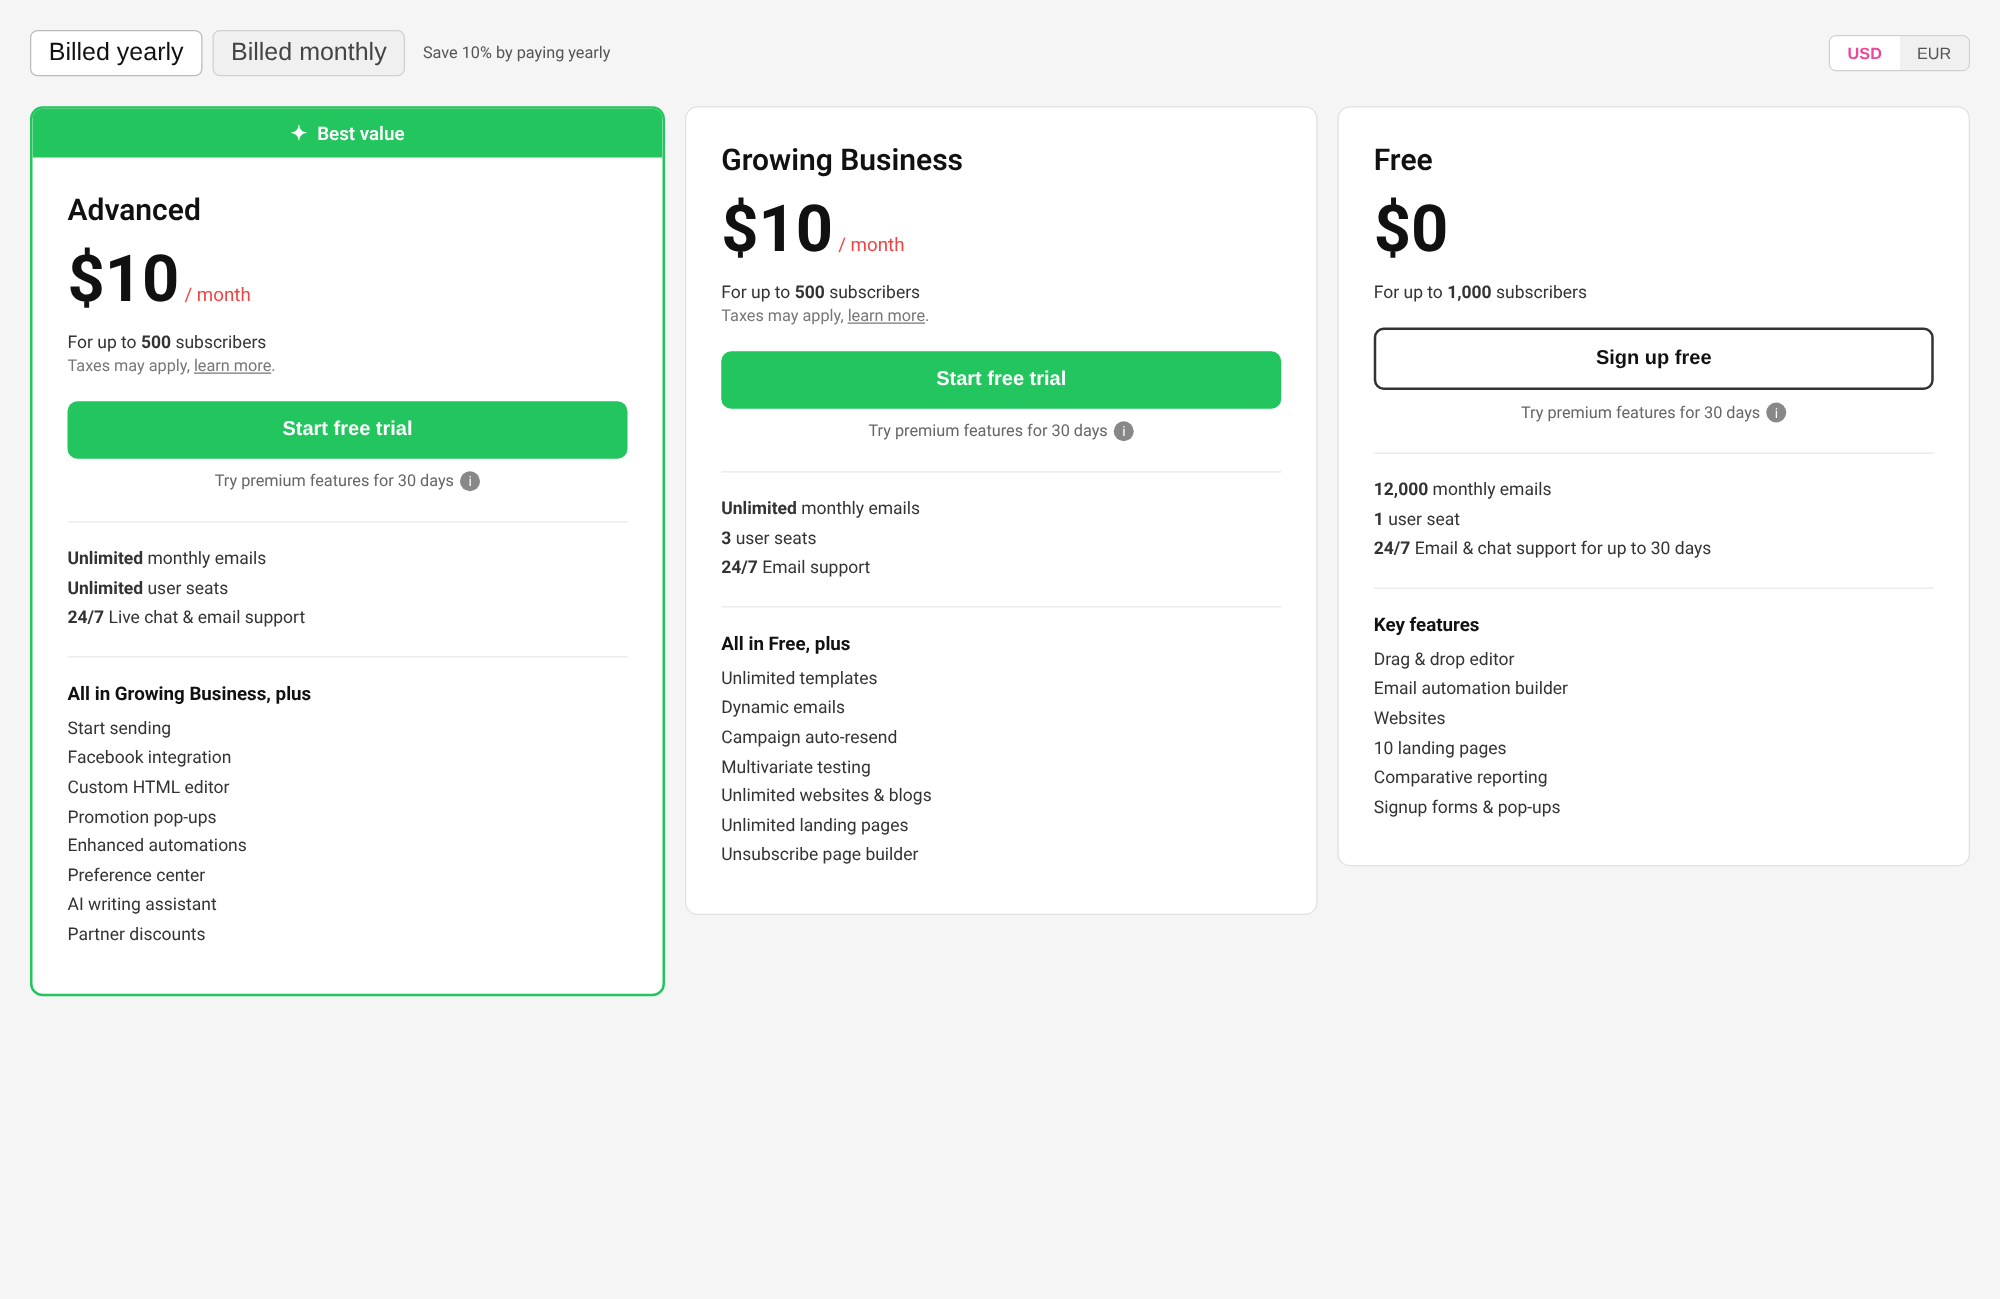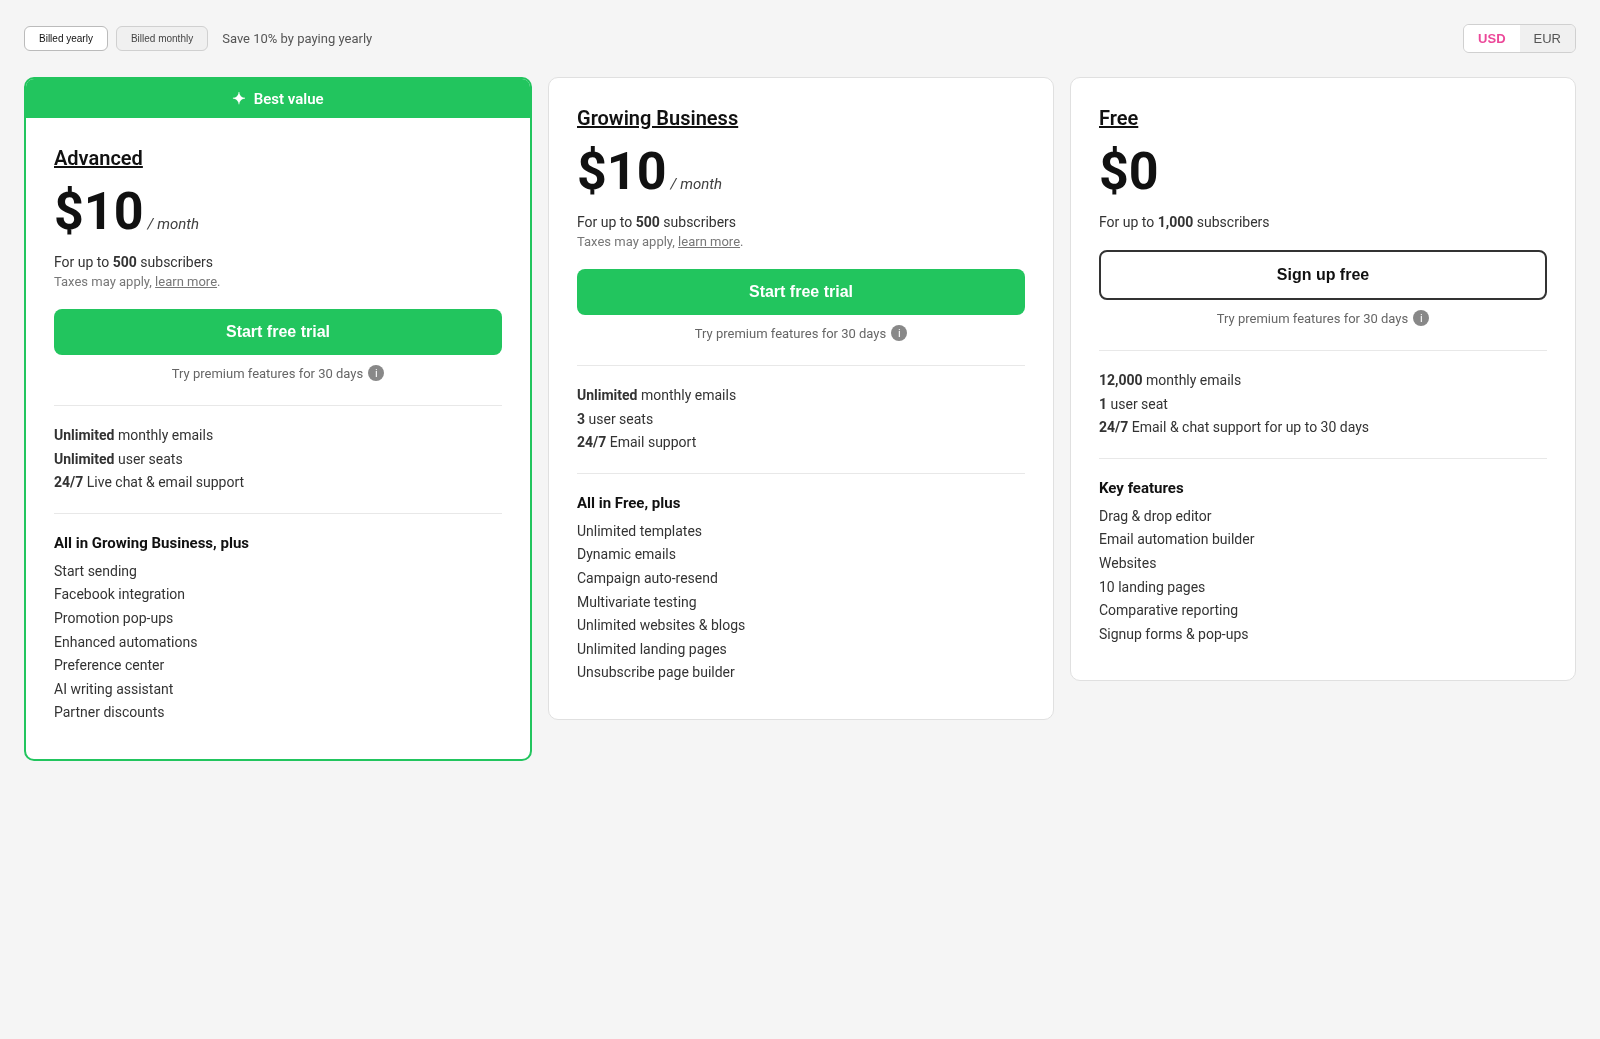--- a/index.html
+++ b/index.html
@@ -22,21 +22,21 @@
       align-items: center;
       gap: 8px;
     }
 
     .toggle-btn {
       padding: 6px 14px;
       border-radius: 6px;
       border: 1px solid #d0d0d0;
       background: #f0f0f0;
       cursor: pointer;
-      font-size: 10px;
+      font-size: 20px;
       color: #444;
     }
 
     .toggle-btn.active {
       background: #fff;
       border-color: #bbb;
       font-weight: 500;
       color: #111;
     }
 
@@ -101,45 +101,43 @@
 
     .best-value-icon {
       font-size: 16px;
     }
 
     .plan-body {
       padding: 28px 28px 32px;
     }
 
     .plan-name {
-      font-size: 20px;
+      font-size: 24px;
       font-weight: 600;
       color: #111;
       margin-bottom: 16px;
-      text-decoration: underline;
     }
 
     .plan-price {
       display: flex;
       align-items: baseline;
       gap: 4px;
       margin-bottom: 16px;
     }
 
     .price-amount {
       font-size: 52px;
       font-weight: 700;
       color: #111;
       line-height: 1;
     }
 
     .price-period {
       font-size: 15px;
-      color: #404040;
-      font-style: italic;
+      color: #ef4444;
     }
 
     .plan-subscribers {
       font-size: 14px;
       color: #333;
       margin-bottom: 4px;
     }
 
     .plan-subscribers strong {
       font-weight: 700;
@@ -282,20 +280,21 @@
         <li><strong>Unlimited</strong> monthly emails</li>
         <li><strong>Unlimited</strong> user seats</li>
         <li><strong>24/7</strong> Live chat &amp; email support</li>
       </ul>
       <hr class="plan-divider">
       <div class="feature-section">
         <div class="feature-section-title">All in Growing Business, plus</div>
         <ul class="feature-list">
           <li>Start sending</li>
           <li>Facebook integration</li>
+          <li>Custom HTML editor</li>
           <li>Promotion pop-ups</li>
           <li>Enhanced automations</li>
           <li>Preference center</li>
           <li>AI writing assistant</li>
           <li>Partner discounts</li>
         </ul>
       </div>
     </div>
   </div>
 

